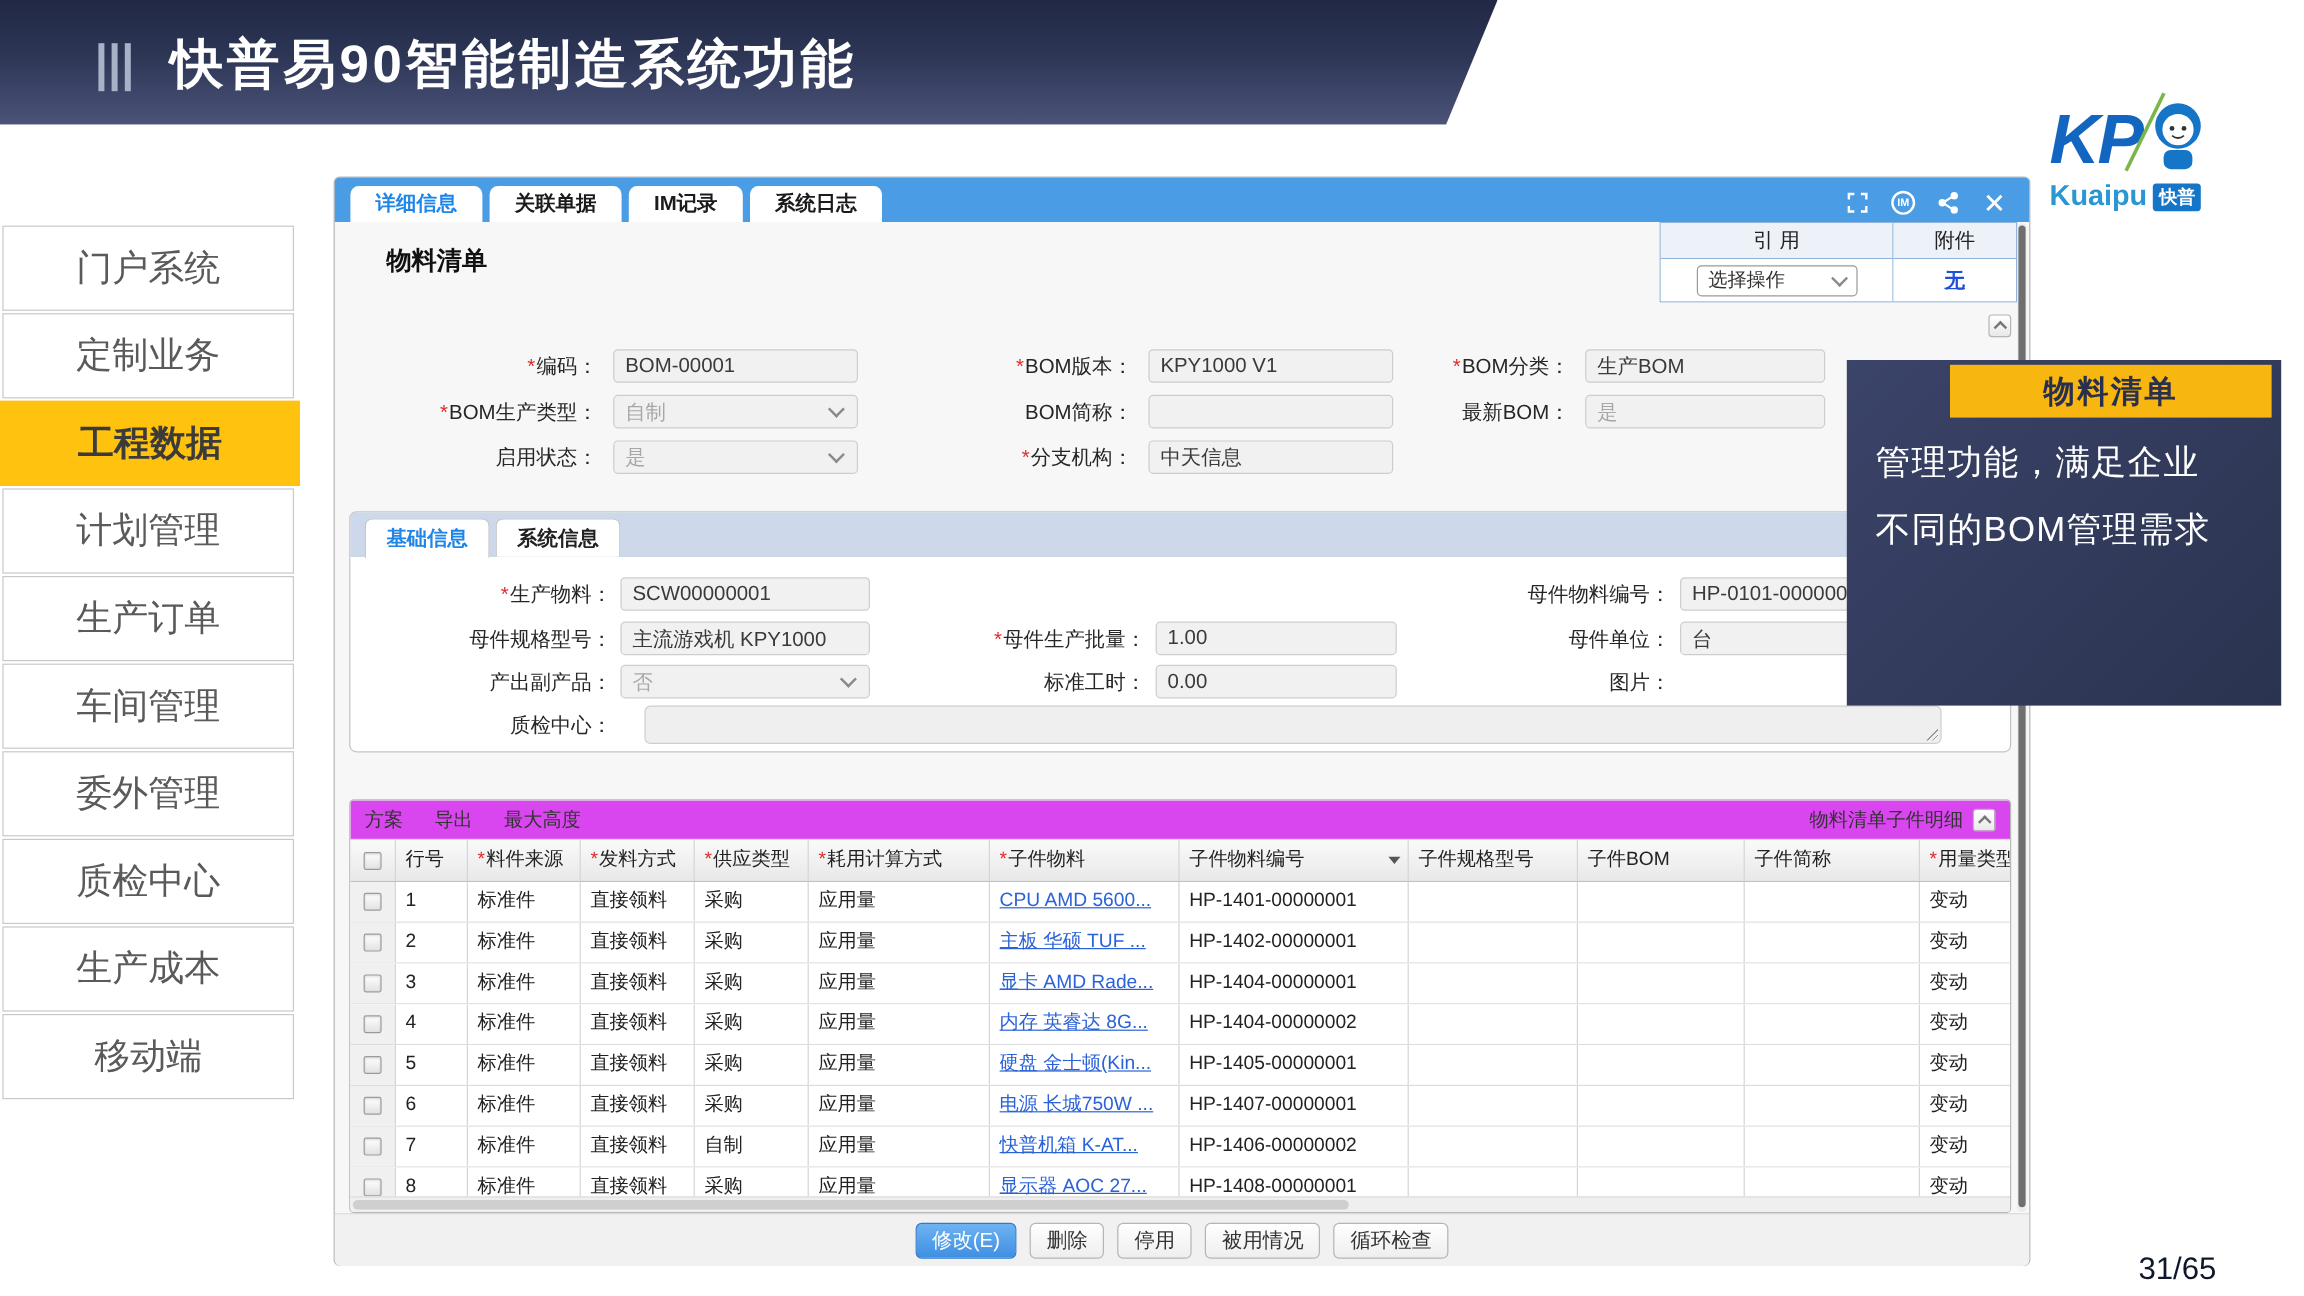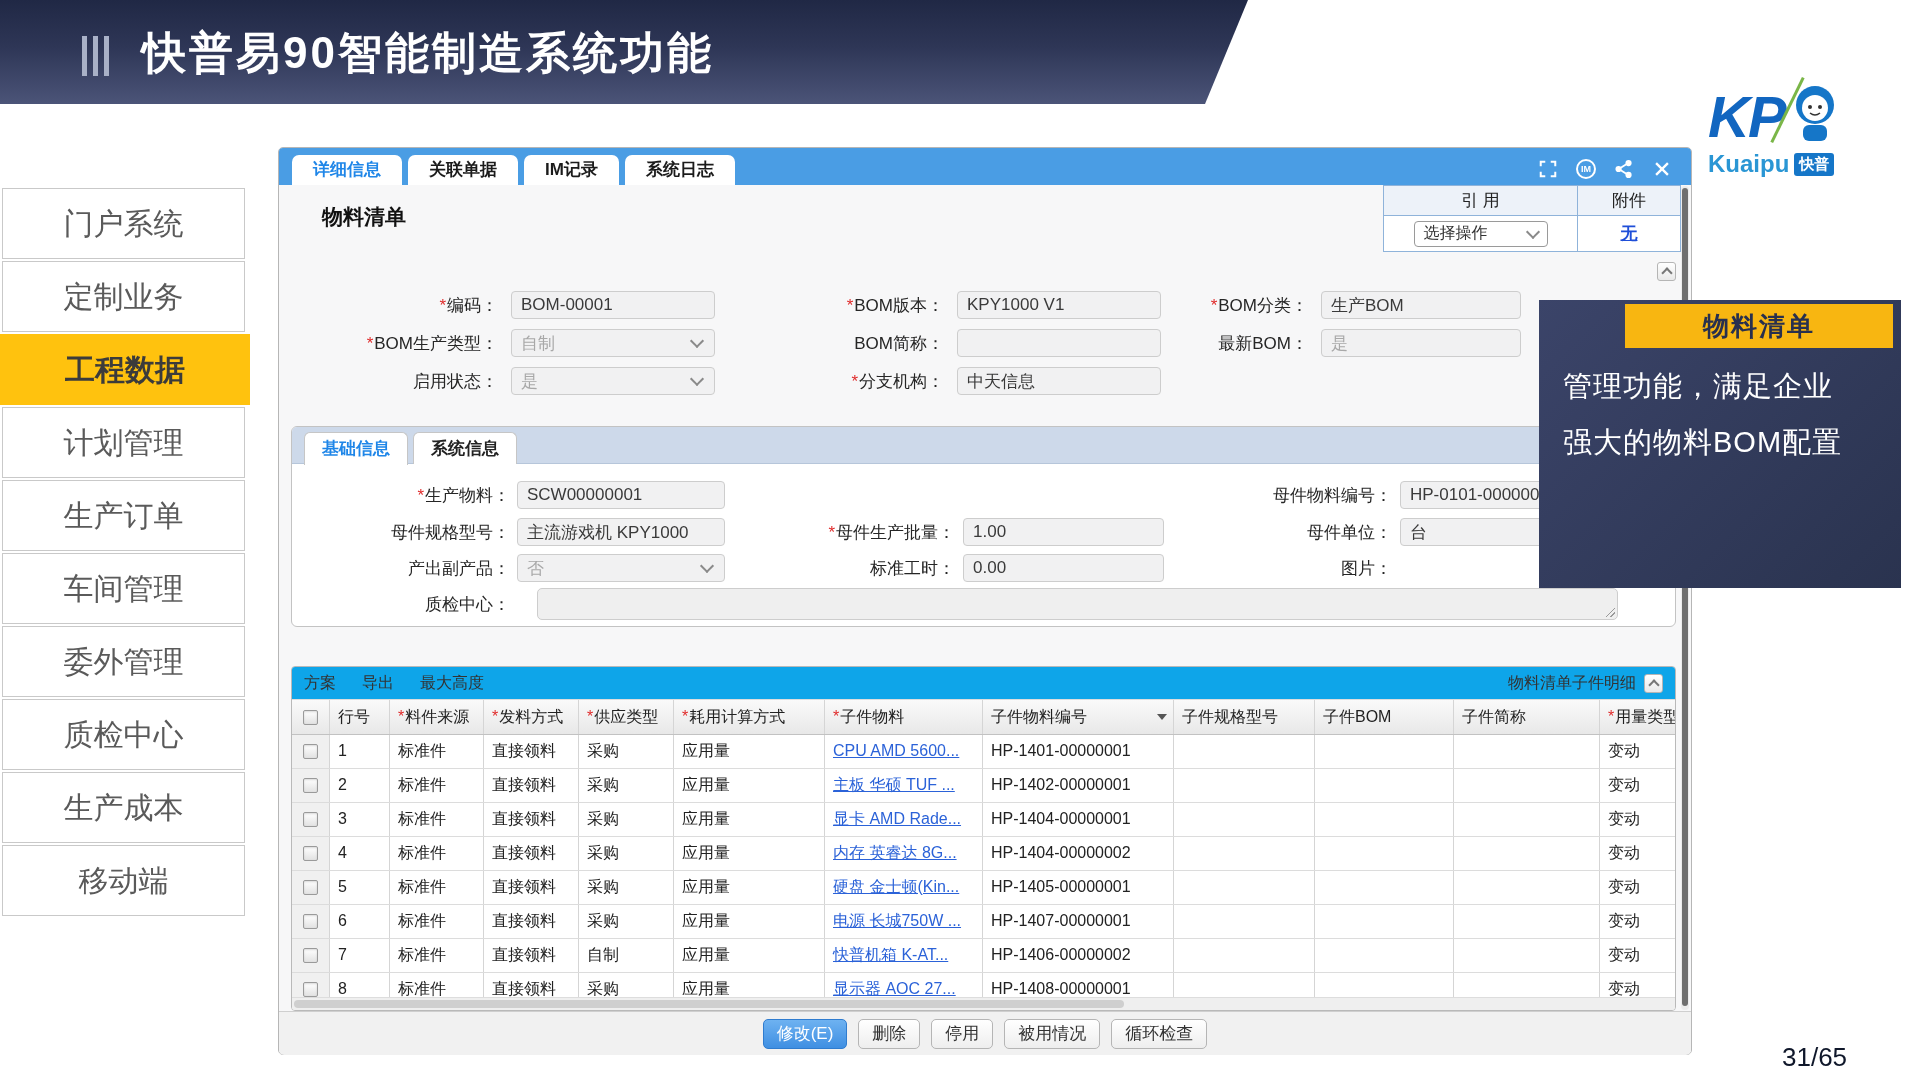--- a/index.html
+++ b/index.html
@@ -89,21 +89,21 @@
   .s-c2{left:460px;}.s-c2 .flabel{width:203px;}.s-c2 .fbox{margin-left:8px;width:201px;}
   .s-c3{left:890px;}.s-c3 .flabel{width:210px;}.s-c3 .fbox{margin-left:8px;width:200px;}
   .s-note{top:163px;left:20px;}.s-note .flabel{width:198px;}
   .s-note .fbox{margin-left:27px;width:1081px;height:32px;background:#efefef;position:relative;border-radius:5px;}
   .rz{position:absolute;right:2px;bottom:2px;width:11px;height:11px;
       background:linear-gradient(135deg,transparent 0 55%,#9a9a9a 55% 62%,transparent 62% 76%,#9a9a9a 76% 83%,transparent 83%);}
 
   
   .gridpanel{position:absolute;left:12px;top:518px;width:1385px;height:345px;background:#fff;border:1px solid #b9b9b9;
              border-radius:4px;box-sizing:border-box;overflow:hidden;}
-  .gtoolbar{height:33px;background:#0ea5e9;border-bottom:1px solid #ddd;display:flex;align-items:center;
+  .gtoolbar{height:33px;background:#d946ef;border-bottom:1px solid #ddd;display:flex;align-items:center;
             padding:0 12px;font-size:16px;color:#333;box-sizing:border-box;}
   .gt-item{margin-right:26px;}
   .gt-right{margin-left:auto;display:flex;align-items:center;gap:8px;font-size:16px;color:#333;}
   .ghead{display:flex;height:34px;background:linear-gradient(#fafafa,#e8e8e8);border-bottom:1px solid #c2c2c2;}
   .gcell{box-sizing:border-box;border-right:1px solid #d5d5d5;padding-left:8px;font-size:16px;color:#222;
          line-height:32px;white-space:nowrap;overflow:hidden;flex:none;}
   .ghead .gcell{display:flex;align-items:center;line-height:34px;}
   .grow{display:flex;height:33px;border-bottom:1px solid #dcdcdc;background:#fff;}
   .cbc{display:flex;align-items:center;justify-content:center;padding-left:0;background:#f0f0f0;}
   .ghead .cbc{background:transparent;}
@@ -556,18 +556,18 @@
         <span class="fbox">
           <span class="val">中天信息</span>
         </span>
       </div>
     </div>
 
   <div class="callout">
     <div class="co-title">物料清单</div>
     <div class="co-body">
         <div class="co-line">管理功能，满足企业</div>
-        <div class="co-line">强大的物料BOM配置</div>
+        <div class="co-line">不同的BOM管理需求</div>
       </div>
   </div>
 
   <div class="pagenum">31/65</div>
 </div>
 
 </body></html>

